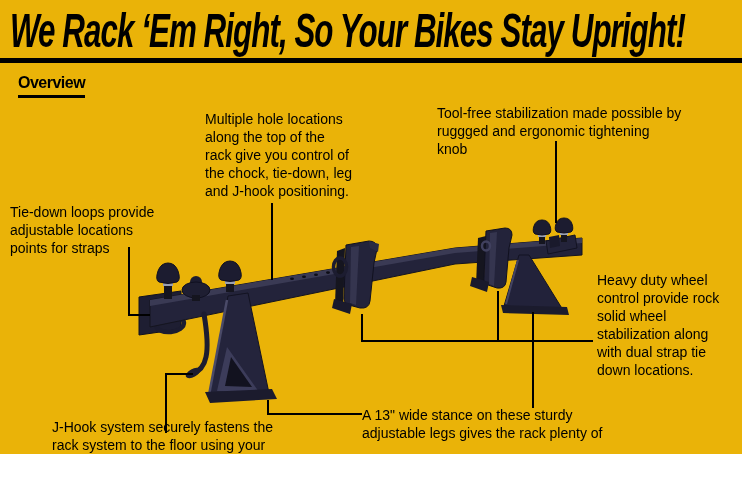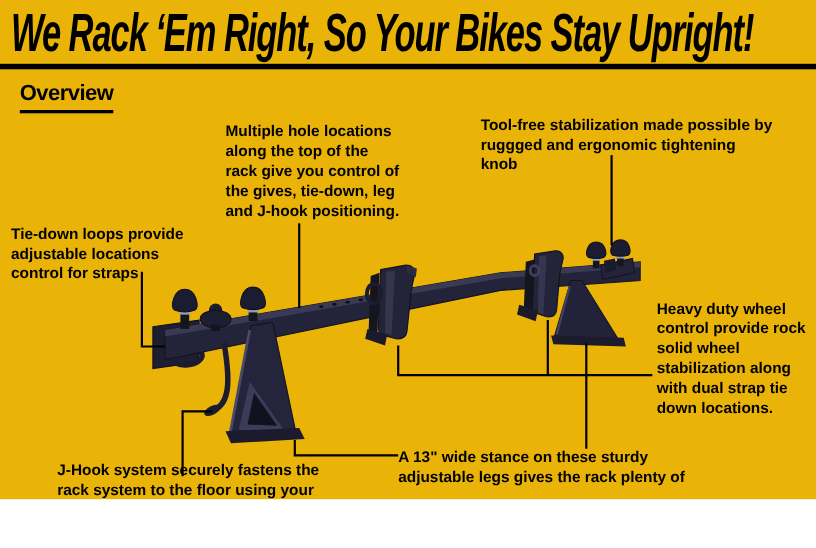--- a/index.html
+++ b/index.html
@@ -10,28 +10,27 @@
   .headline{
     position:absolute;left:10px;top:2px;margin:0;
     font-family:"Liberation Sans",sans-serif;
     font-style:italic;font-weight:bold;font-size:49px;line-height:56px;
     letter-spacing:-1.5px;white-space:nowrap;color:#000;
     transform:scale(.64,1);transform-origin:0 0;
   }
   .rule{position:absolute;left:0;top:58px;width:742px;height:5px;background:#000;}
   .section-title{
     position:absolute;left:18px;top:74px;margin:0;
-    font-size:20px;font-weight:bold;color:#000;letter-spacing:-.5px;
+    font-size:16px;font-weight:bold;color:#000;letter-spacing:-.5px;
     border-bottom:3px solid #000;padding-bottom:3px;display:inline-block;
   }
   .rack-svg{position:absolute;left:0;top:0;}
   .ann{
     position:absolute;font-size:14px;line-height:18px;color:#000;
     white-space:nowrap;
-    font-weight:bold;
   }
   .ann div{white-space:nowrap;}
 </style>
 </head>
 <body>
 
 <div class="stage">
 
   <h1 class="headline">We Rack ‘Em Right, So Your Bikes Stay Upright!</h1>
   <div class="rule"></div>
@@ -127,34 +126,34 @@
       <path d="M 362,314 L 362,341 M 498,291 L 498,341 M 361,341 L 593,341"></path>
       <polyline points="268,400 268,414 362,414"></polyline>
       <path d="M 533,312 L 533,408"></path>
     </g>
   </svg>
 
   <div class="ann" style="left:205px;top:110px">
     <div>Multiple hole locations</div>
     <div>along the top of the</div>
     <div>rack give you control of</div>
-    <div>the gives, tie-down, leg</div>
+    <div>the chock, tie-down, leg</div>
     <div>and J-hook positioning.</div>
   </div>
 
   <div class="ann" style="left:437px;top:104px">
     <div>Tool-free stabilization made possible by</div>
     <div>ruggged and ergonomic tightening</div>
     <div>knob</div>
   </div>
 
   <div class="ann" style="left:10px;top:203px">
     <div>Tie-down loops provide</div>
     <div>adjustable locations</div>
-    <div>control for straps</div>
+    <div>points for straps</div>
   </div>
 
   <div class="ann" style="left:597px;top:271px">
     <div>Heavy duty wheel</div>
     <div>control provide rock</div>
     <div>solid wheel</div>
     <div>stabilization along</div>
     <div>with dual strap tie</div>
     <div>down locations.</div>
   </div>

